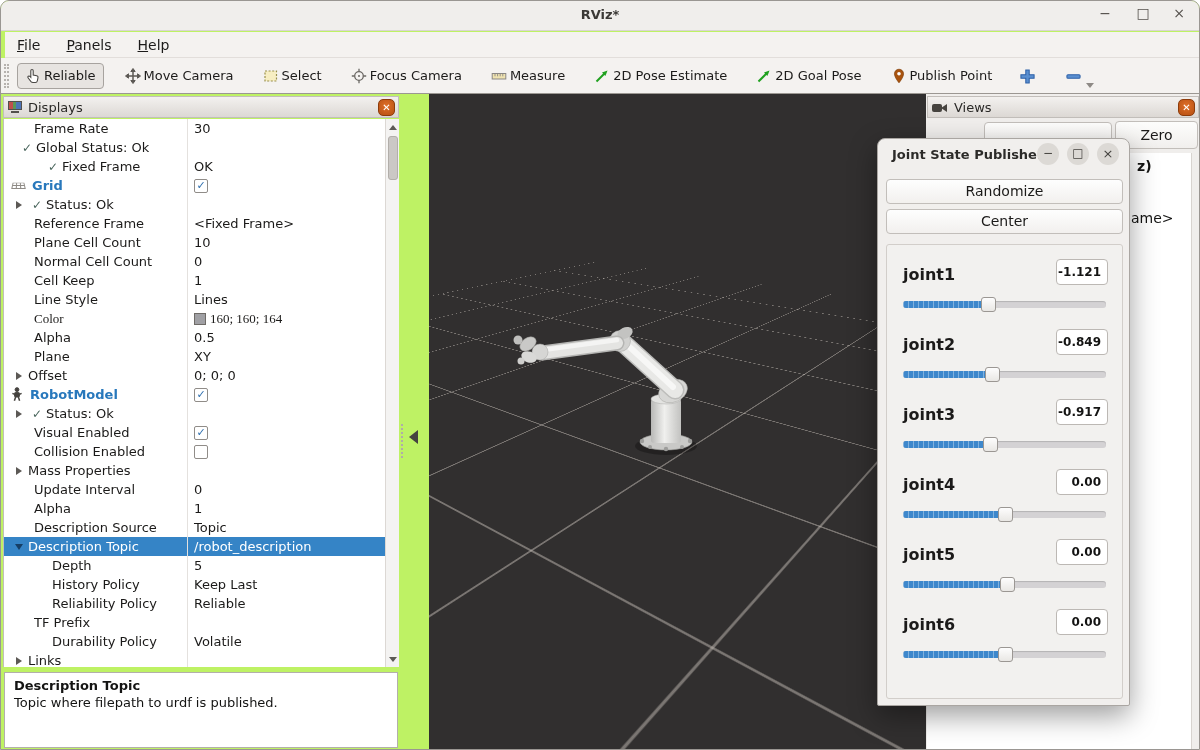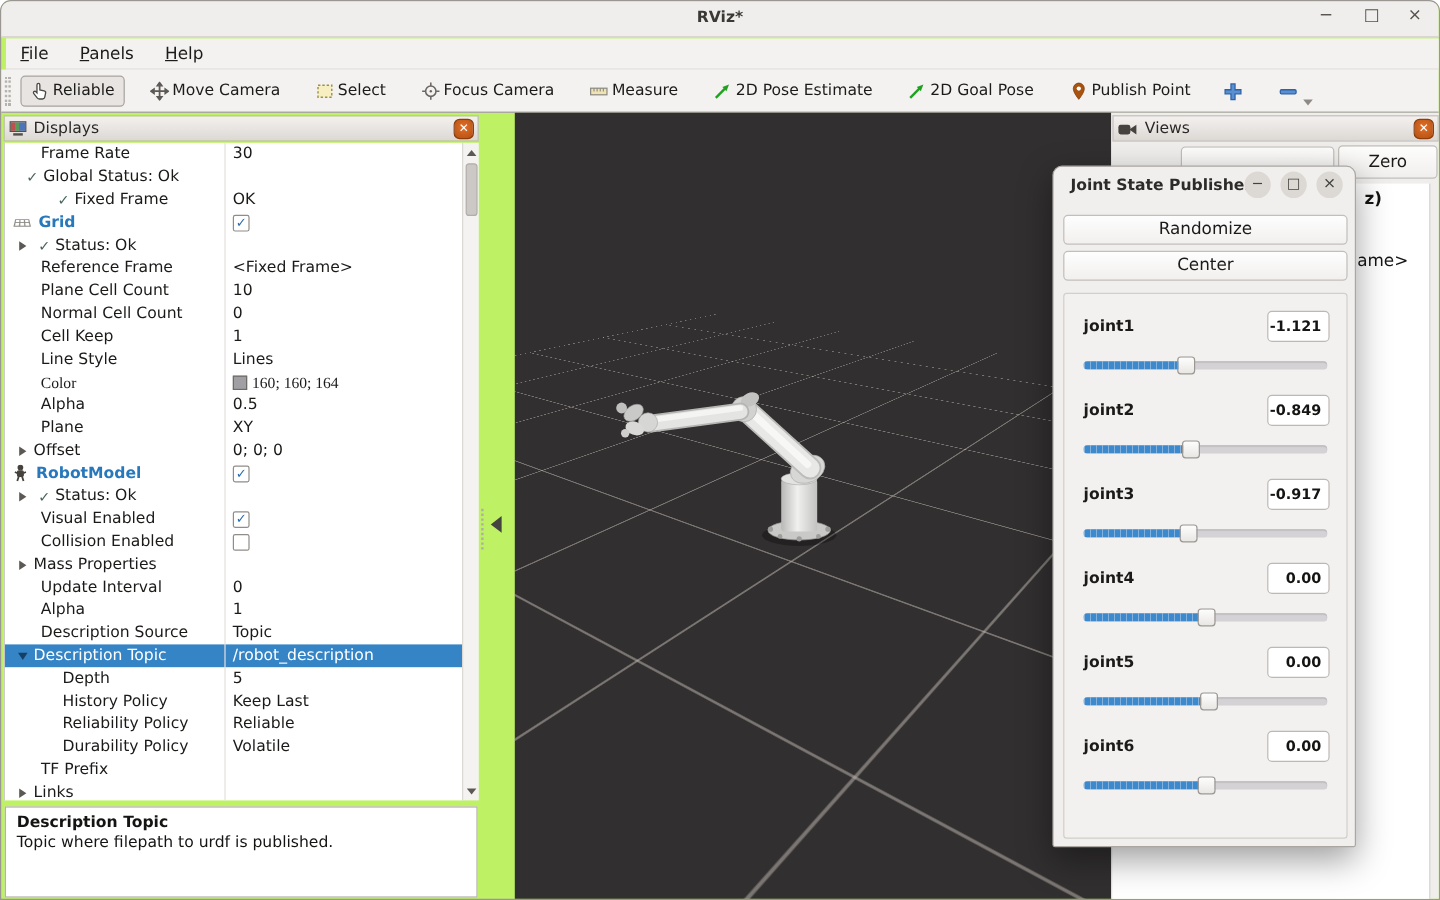--- a/index.html
+++ b/index.html
@@ -94,21 +94,21 @@
   #jsp { position:absolute; left:876px; top:137px; width:253px; height:568px; background:#f1efed; border:1px solid #aaa6a2; border-radius:8px 8px 2px 2px; box-shadow:0 10px 28px rgba(0,0,0,0.38); z-index:10; }
   #jsp-titlebar { position:relative; height:30px; }
   #jsp-title { position:absolute; left:14px; top:8px; font-size:13px; font-weight:bold; color:#2c2b29; }
   .jsp-circ { position:absolute; top:4px; width:22px; height:22px; border-radius:50%; background:#dcd9d5; color:#44423f; font-size:12px; text-align:center; line-height:21px; }
   #jsp-min { right:70px; } #jsp-max { right:40px; } #jsp-close { right:10px; font-size:13px; }
   .jsp-btn { position:absolute; left:8px; width:237px; height:25px; background:linear-gradient(#fefefe,#f2f0ee); border:1px solid #c2beba; border-radius:4px; font-size:14px; color:#1b1a19; text-align:center; line-height:23px; }
   #btn-randomize { top:40px; } #btn-center { top:70px; }
   #jsp-sliders { position:absolute; left:8px; top:105px; width:237px; height:455px; background:#f2f1ef; border:1px solid #d2cecA; border-radius:3px; overflow:hidden; }
   .joint-block { position:relative; margin:21px 14px 0 14px; height:49px; }
   .joint-block:first-child { margin-top:14px; }
-  .jname { position:absolute; left:2px; top:6px; font-size:13px; font-weight:bold; color:#1b1a19; }
+  .jname { position:absolute; left:2px; top:6px; font-size:16px; font-weight:bold; color:#1b1a19; }
   .jval { position:absolute; right:0; top:0; width:52px; height:26px; background:#fff; border:1px solid #bcb8b4; border-radius:4px; font-size:12px; font-weight:bold; color:#141413; text-align:right; padding:5px 6px 0 0; }
   .slider { position:absolute; left:2px; right:2px; top:38px; height:15px; }
   .sl-track { position:absolute; left:0; right:0; top:4px; height:7px; background:#d4d2d4; border-radius:3px; box-shadow:inset 0 1px 1px rgba(0,0,0,0.15); }
   .sl-fill { position:absolute; left:0; top:4px; height:7px; background:#3e88cc; border-radius:3px 0 0 3px;
     background-image:repeating-linear-gradient(90deg, rgba(255,255,255,0.35) 0 1px, transparent 1px 5px); }
   .sl-handle { position:absolute; top:0; width:15px; height:15px; background:linear-gradient(#fdfdfd,#e9e7e4); border:1px solid #9b9793; border-radius:3px; margin-left:-7px; }
 </style>
 </head>
 <body>
 
@@ -390,29 +390,29 @@
         <span class="tval">
           <span>Keep Last</span>
         </span>
       </div>
       <div class="trow" style="padding-left: 48px;">
         <span class="tlabel">Reliability Policy</span>
         <span class="tval">
           <span>Reliable</span>
         </span>
       </div>
+      <div class="trow" style="padding-left: 30px;">
+        <span class="tlabel">TF Prefix</span>
+        <span class="tval"></span>
+      </div>
       <div class="trow" style="padding-left: 48px;">
         <span class="tlabel">Durability Policy</span>
         <span class="tval">
           <span>Volatile</span>
         </span>
-      </div>
-      <div class="trow" style="padding-left: 30px;">
-        <span class="tlabel">TF Prefix</span>
-        <span class="tval"></span>
       </div>
       <div class="trow" style="padding-left: 6px;">
         <span class="cell-arrow">
           <span class="tri-r"></span>
         </span>
         <span class="tlabel">Links</span>
         <span class="tval"></span>
       </div>
     </div>
   <div id="tree-colline"></div>

